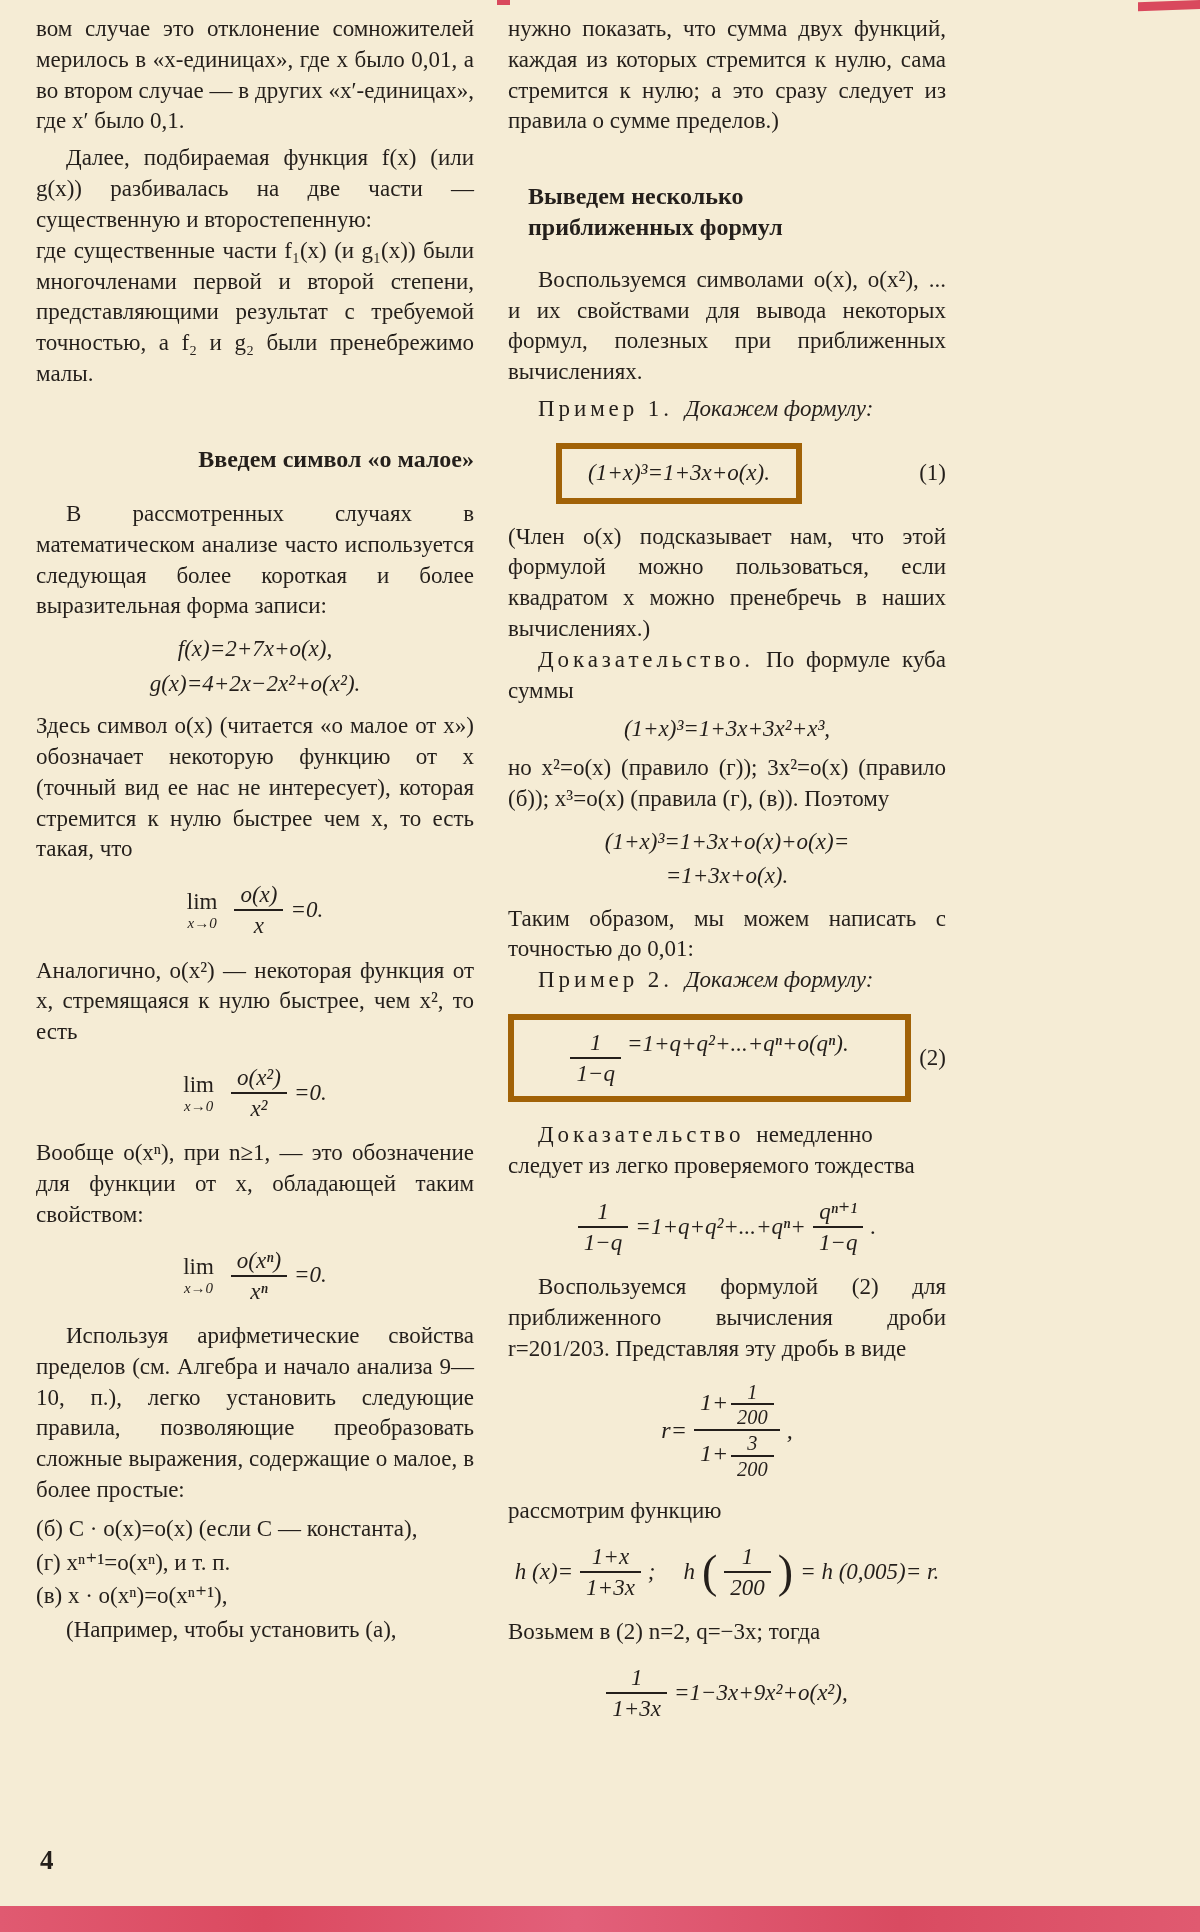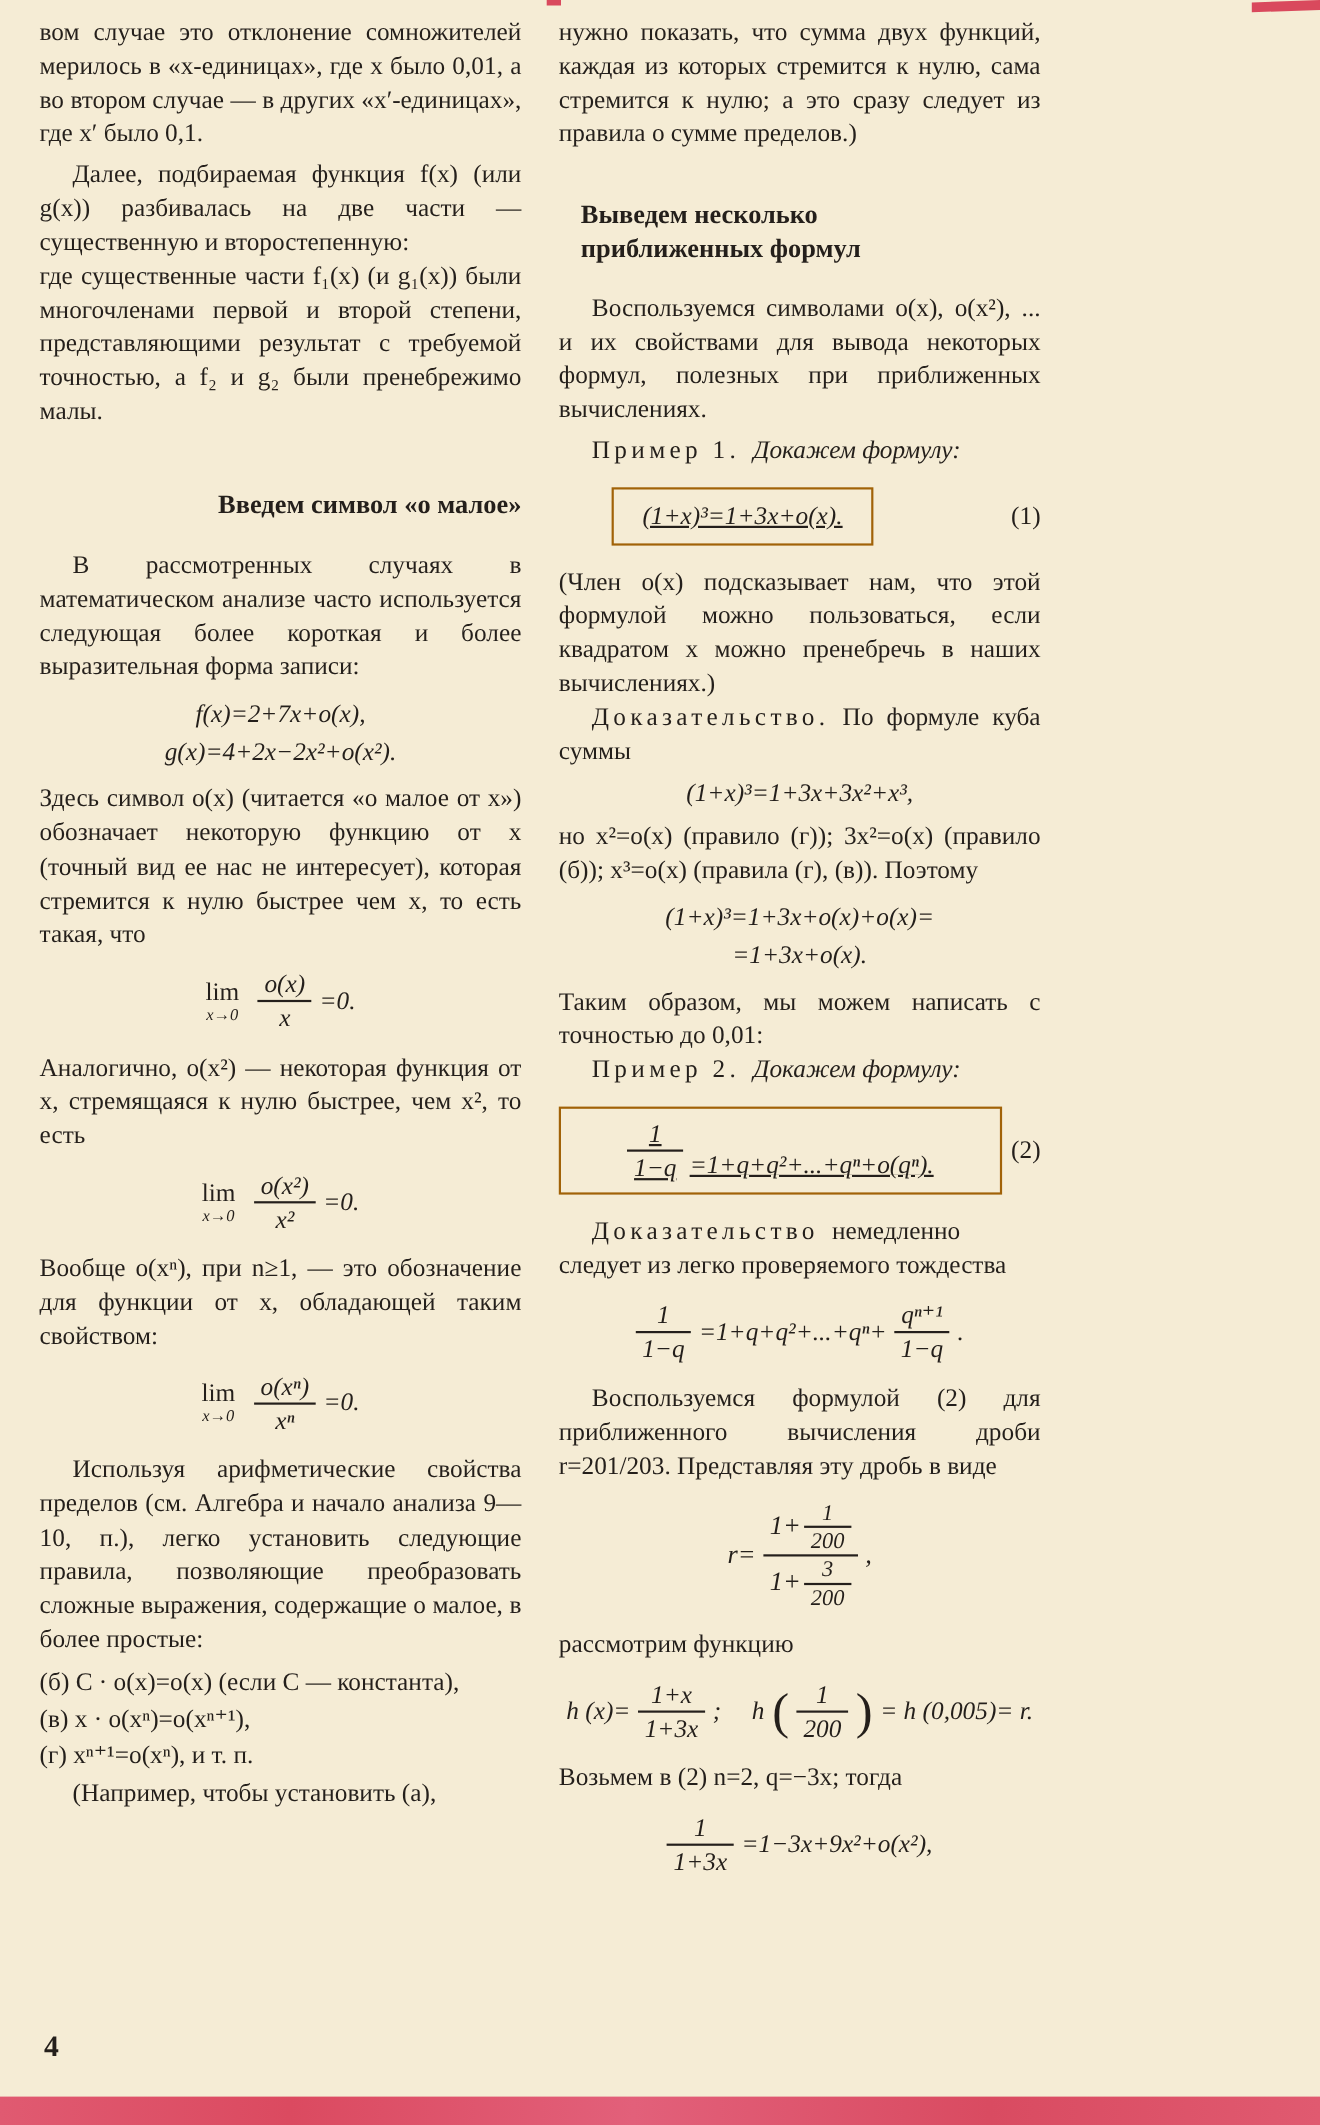--- a/index.html
+++ b/index.html
@@ -39,24 +39,24 @@
   .frac .fn { display:block; border-bottom:2px solid currentColor; padding:0 6px 1px; }
   .frac .fd { display:block; padding:1px 6px 0; }
   .frac.inner { font-size:0.85em; line-height:1.1; margin-left:3px; }
   .frac.inner .fn { border-bottom-width:2px; padding:0 4px 0; }
   .big { font-size:24px; }
   .bigparen { font-size:200%; font-weight:300; vertical-align:middle; line-height:0.8; font-style:normal; }
   .rules { margin:8px 0 2px 0; }
   .rules p { margin:3px 0; }
   .boxed-row { display:flex; align-items:center; margin:18px 0; }
   .redbox {
-    border:2px solid #a16207;
+    border:6px solid #a16207;
     padding:9px 14px; min-height:46px;
-    display:flex; align-items:flex-end; justify-content:center;
-    font-style:italic; gap:6px;text-decoration:underline;
+    display:flex; align-items:flex-start; justify-content:center;
+    font-style:italic; gap:6px;
   }
   .box1 { margin-left:48px; padding:9px 26px; }
   .box2 { flex:1; margin-right:8px; }
   .eqnum { margin-left:auto; font-style:normal; }
   .page-num {
     position:absolute; left:40px; bottom:56px;
     font-weight:bold; font-size:27px;
   }
   .bottom-strip {
     position:absolute; left:0; right:0; bottom:0; height:26px;
@@ -131,22 +131,22 @@
           <span class="fn">o(xⁿ)</span>
           <span class="fd">xⁿ</span>
         </span>
         <span>=0.</span>
       </div>
 
       <p class="indent mt">Используя арифметические свойства пределов (см. Алгебра и начало анализа 9—10, п.), легко установить следующие правила, позволяющие преобразовать сложные выражения, содержащие о малое, в более простые:</p>
 
       <div class="rules">
         <p>(б) C · o(x)=o(x) (если C — константа),</p>
+        <p>(г) xⁿ⁺¹=o(xⁿ), и т. п.</p>
         <p>(в) x · o(xⁿ)=o(xⁿ⁺¹),</p>
-        <p>(г) xⁿ⁺¹=o(xⁿ), и т. п.</p>
       </div>
 
       <p class="indent">(Например, чтобы установить (а),</p>
     </div>
 
     <div class="col">
       <p>нужно показать, что сумма двух функций, каждая из которых стремится к нулю, сама стремится к нулю; а это сразу следует из правила о сумме пределов.)</p>
 
       <h2 class="h-right">
         <span style="display:block">Выведем несколько</span>

